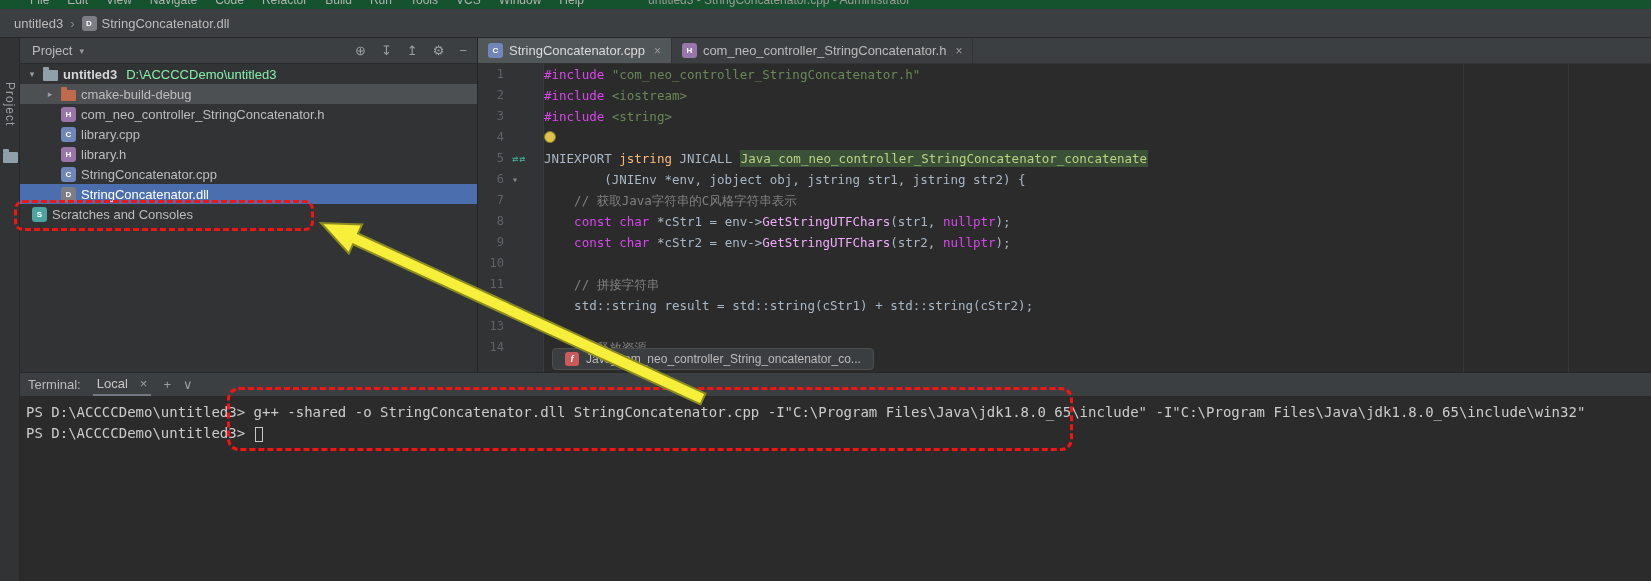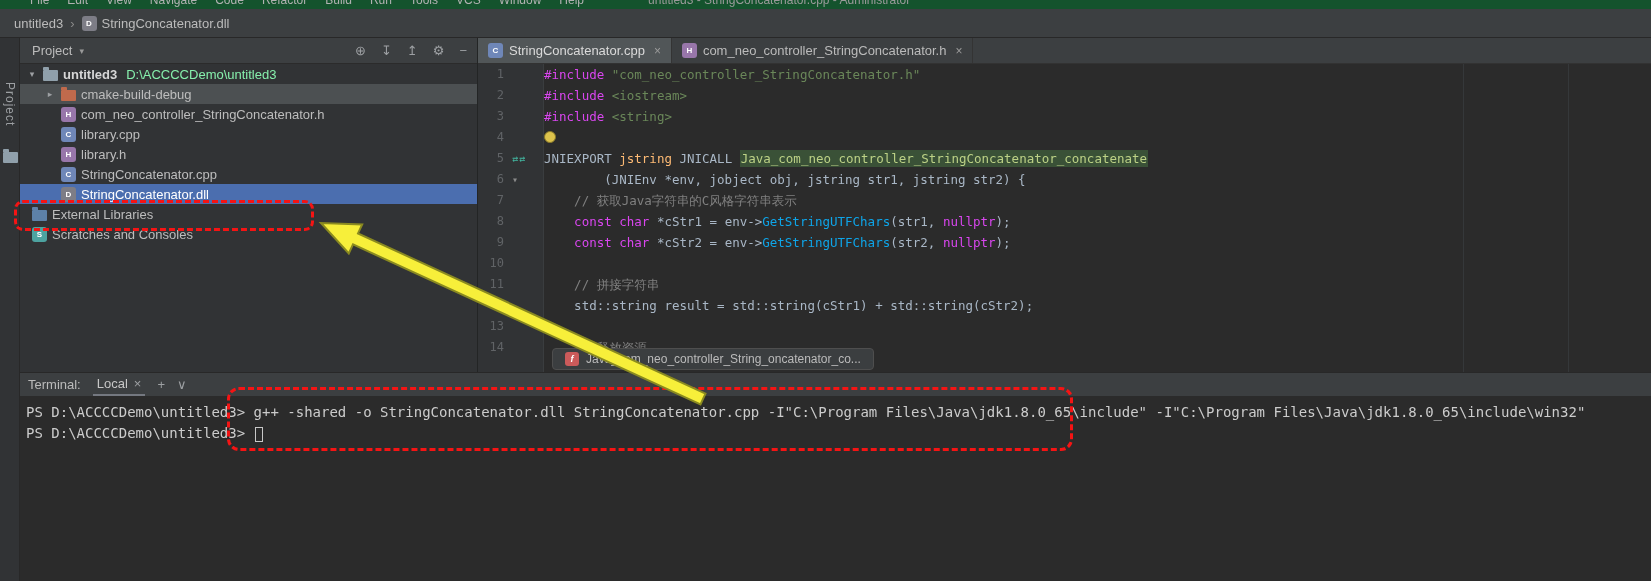--- a/index.html
+++ b/index.html
@@ -61,32 +61,32 @@
   .cl{display:flex;height:21px;line-height:21px;font-family:"DejaVu Sans Mono",monospace;font-size:12.5px}
   .ln{width:26px;text-align:right;color:#606366;flex:none;font-size:12px}
   .gi{width:40px;flex:none;padding-left:8px;font-size:10px;letter-spacing:1px}
   .gi.teal{color:#43b9a2}
   .gi.gray{color:#8a8a8a}
   .ct{white-space:pre}
   .tk-kw{color:#d946ef}
   .tk-str{color:#6a8759}
   .tk-cmt{color:#808080}
   .tk-txt{color:#a9b7c6}
-  .tk-fn{color:#0ea5e9}
+  .tk-fn{color:#f0abfc}
   .tk-typ{color:#fdba74}
   .tk-fnhl{color:#bcd186;background:#3a5137;padding:1px 1px}
   .bulb{display:inline-block;width:12px;height:12px;border-radius:50%;background:#ddc34c;border:1px solid #8a7a2a;vertical-align:middle;margin-top:-3px}
   .vguide{position:absolute;top:26px;bottom:0;width:1px;background:#35383a}
   #ctxbar{position:absolute;left:74px;top:310px;height:22px;display:flex;align-items:center;gap:7px;background:#3b3e40;border:1px solid #4e4e4e;border-radius:4px;padding:0 12px;font-size:12px;color:#bbbbbb;z-index:10;white-space:nowrap}
   .fico{width:14px;height:14px;border-radius:3px;background:#cb5a5a;color:#fff;display:flex;align-items:center;justify-content:center;font-size:9px;font-style:italic;font-weight:bold;flex:none}
 
   
   #terminal{position:absolute;left:20px;top:372px;width:1631px;height:209px;background:#2b2b2b;border-top:1px solid #282828}
   #theader{height:24px;background:#3c3f41;border-bottom:1px solid #2b2b2b;display:flex;align-items:center;gap:12px;padding-left:8px;font-size:13px}
-  #ttab{display:flex;align-items:center;gap:6px;height:100%;padding:0 4px;border-bottom:2px solid #747880;color:#c7c7c7}
+  #ttab{display:flex;align-items:center;gap:12px;height:100%;padding:0 4px;border-bottom:2px solid #747880;color:#c7c7c7}
   .ticon{color:#9da0a3;font-size:13px}
   #tbody{padding:5px 0 0 6px;font-family:"DejaVu Sans Mono",monospace;font-size:14px;color:#cccccc}
   .tline{height:21px;line-height:21px;white-space:pre}
   .cursor{display:inline-block;width:8px;height:15px;border:1px solid #c8c8c8;vertical-align:middle;margin-left:1px}
 
   
   #annot-dll{position:absolute;left:14px;top:200px;width:300px;height:31px;border:3px dashed #f51414;border-radius:9px;z-index:55;pointer-events:none}
   #annot-term{position:absolute;left:227px;top:387px;width:846px;height:64px;border:3px dashed #f51414;border-radius:12px;z-index:55;pointer-events:none}
   #arrow{position:absolute;left:0;top:0;z-index:60;pointer-events:none}
 </style>
@@ -175,24 +175,20 @@
         <span class="chev"></span>
         <span class="filebox cpp">C</span>
         <span class="tlabel">StringConcatenator.cpp</span>
       </div>
       <div class="trow lvl1 sel">
         <span class="chev"></span>
         <span class="filebox dll">D</span>
         <span class="tlabel">StringConcatenator.dll</span>
       </div>
       <div class="trow lvl0b">
-        <span class="fold blue"></span>
-        <span class="tlabel">External Libraries</span>
-      </div>
-      <div class="trow lvl0b">
         <span class="filebox scr">S</span>
         <span class="tlabel">Scratches and Consoles</span>
       </div>
     </div>
 </div>
 
 <div id="editor">
   <div id="tabbar">
       <div class="tab active">
         <span class="filebox cpp">C</span>

